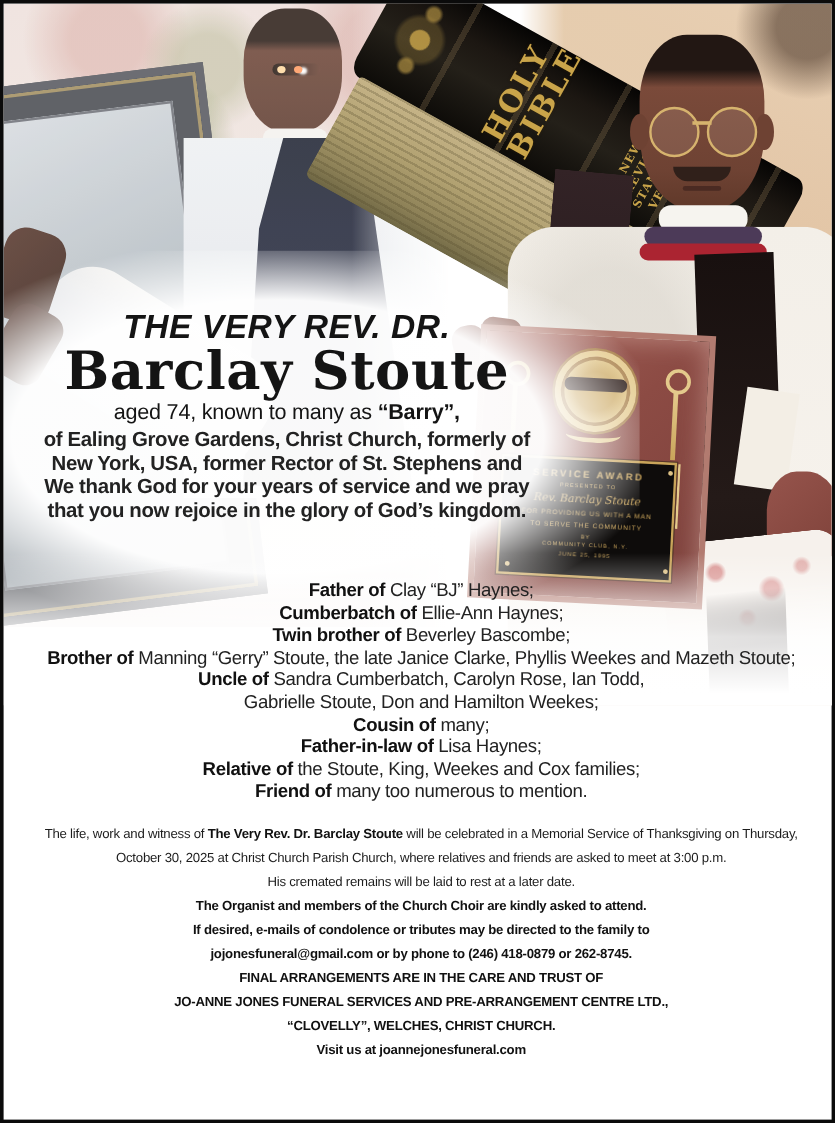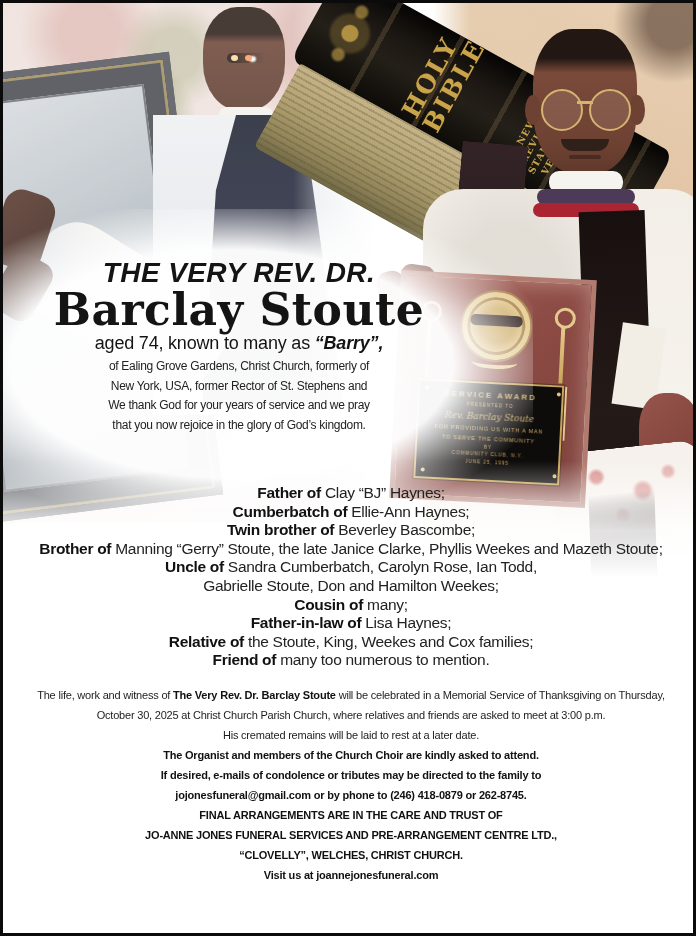--- a/index.html
+++ b/index.html
@@ -144,22 +144,22 @@
     background:radial-gradient(ellipse at 48% 50%, rgba(255,255,255,.97) 0 52%, rgba(255,255,255,0) 76%);}
   .fade-bottom{position:absolute;left:0;top:380px;width:696px;height:205px;
     background:linear-gradient(180deg,rgba(255,255,255,0) 0 38%,rgba(255,255,255,.85) 72%,#fff 95%);}
   .haze{position:absolute;inset:0;background:rgba(255,255,255,.14);}
   
   .tribute{position:absolute;left:10px;top:253px;width:452px;text-align:center;color:#141414;}
   .tr-intro{font-family:"Liberation Serif",serif;font-style:italic;font-weight:bold;font-size:20px;line-height:22px;letter-spacing:.2px;}
   .tr-prefix{font-style:italic;font-weight:bold;font-size:28px;line-height:30px;letter-spacing:.4px;margin-top:2px;}
   .tr-name{font-family:"DejaVu Serif",serif;font-weight:bold;font-size:44px;line-height:42px;letter-spacing:.5px;margin-top:1px;}
   .tr-aged{font-size:18px;line-height:19px;margin-top:3px;letter-spacing:-.2px;}
-  .tr-aged b{font-style:italic;}
-  .tr-bio{margin-top:4px;font-size:12px;letter-spacing:-.3px;color:#222;}
+  .tr-aged b{}
+  .tr-bio{margin-top:4px;font-size:17px;letter-spacing:-.3px;color:#222;font-weight:bold;}
   .bio-line{line-height:19.6px;}
   .family{position:absolute;left:0;top:481px;width:696px;text-align:center;font-size:15.5px;letter-spacing:-.3px;color:#222;}
   .fam-line{line-height:18.6px;}
   .fam-line b{color:#111;}
   .service{position:absolute;left:28px;top:682px;width:640px;text-align:center;font-size:11px;line-height:20px;letter-spacing:-.2px;color:#1d1d1d;}
   .sv-para b{color:#111;}
   .sv-bold{font-weight:bold;color:#111;}
 </style>
 </head>
 <body>

